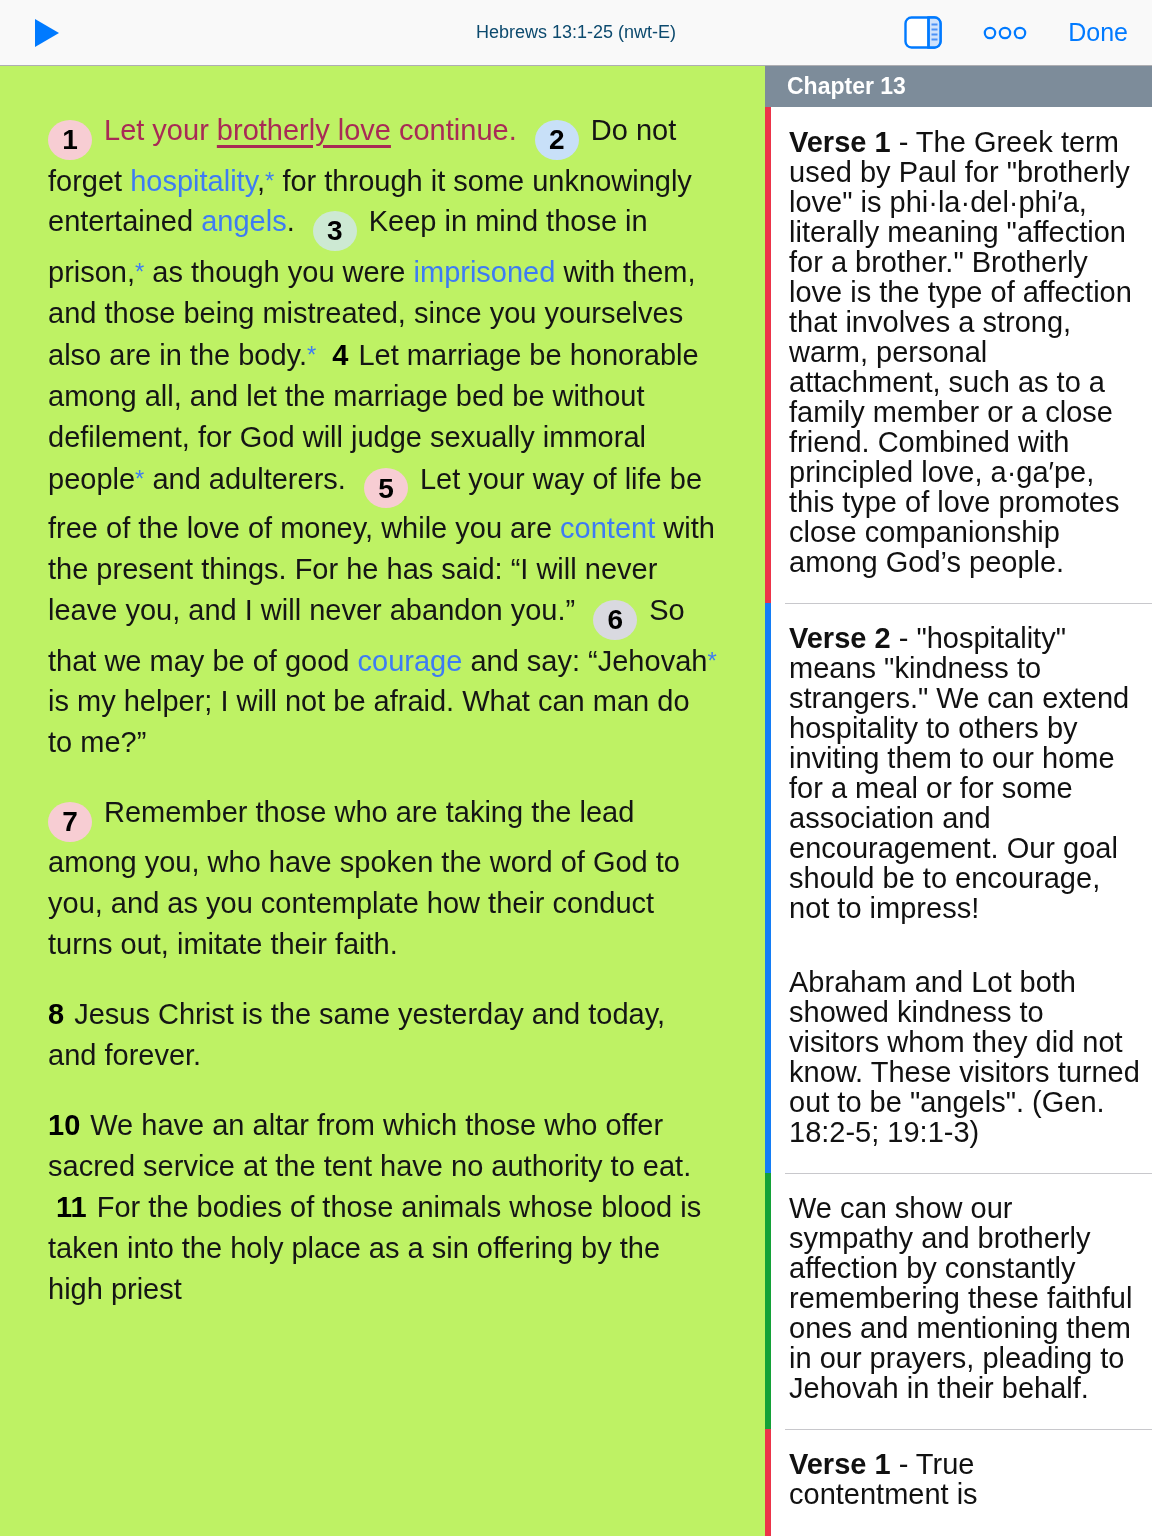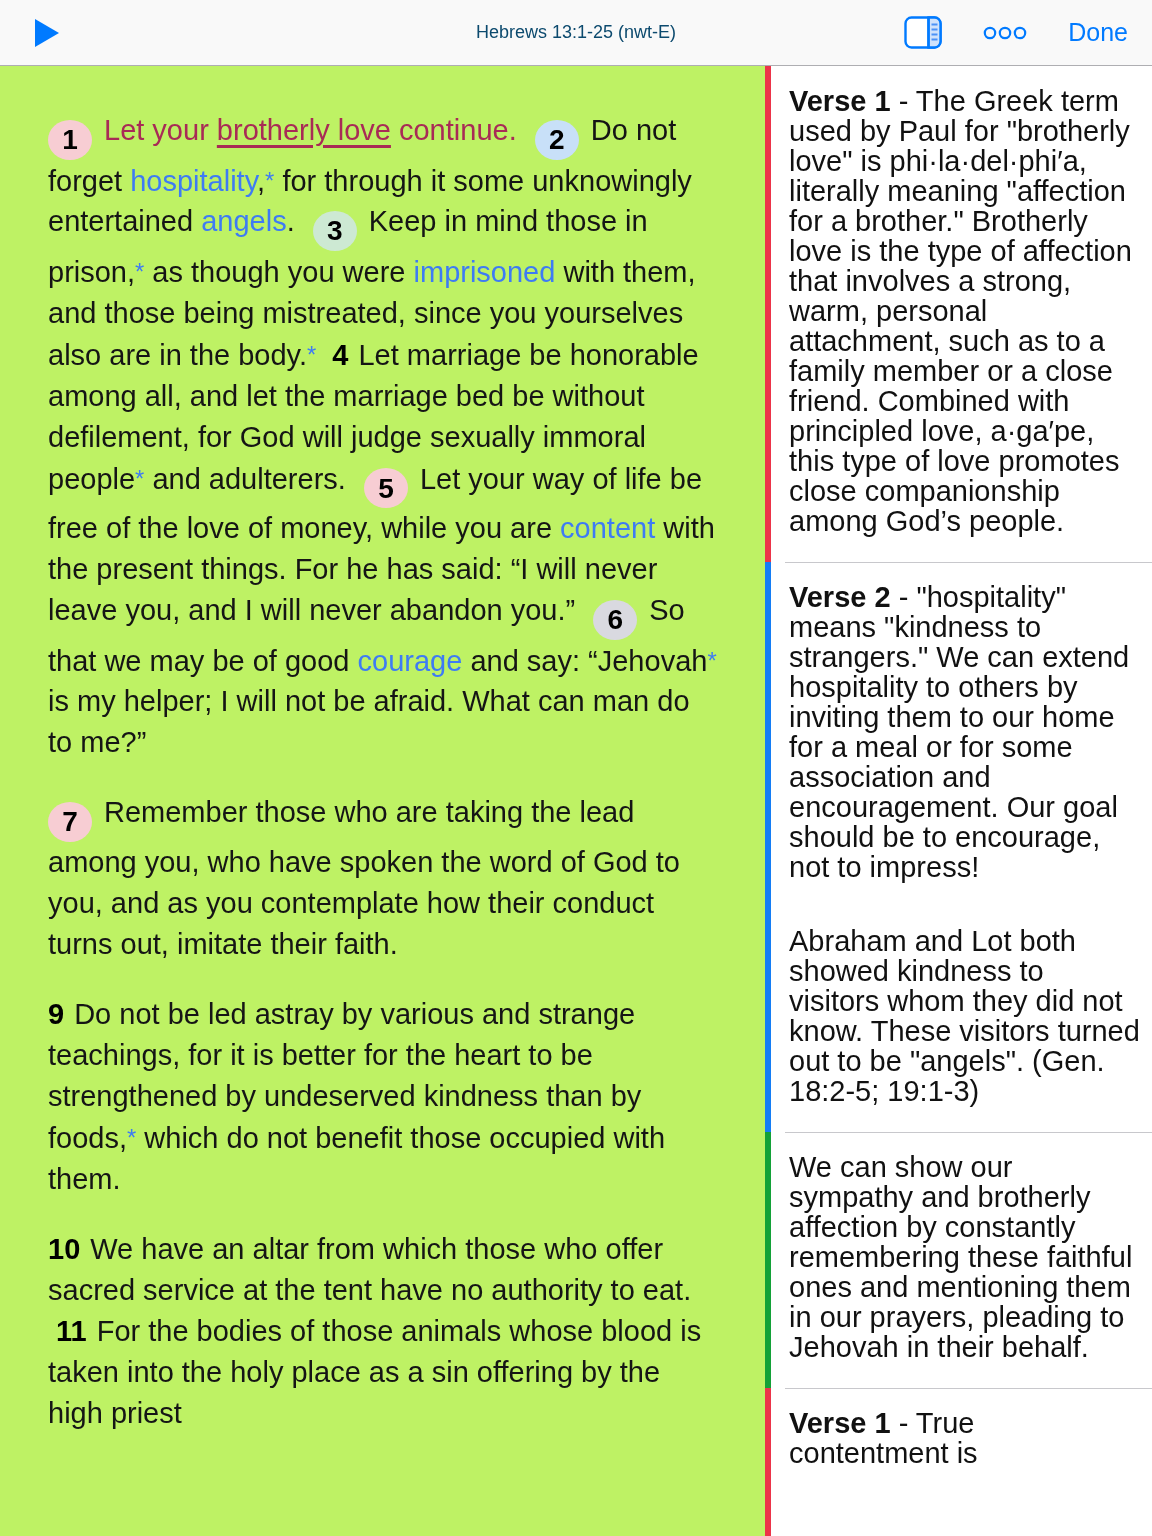--- a/index.html
+++ b/index.html
@@ -82,25 +82,26 @@
       </div>
       <div class="nav-done">Done</div>
     </div>
   </header>
 
   <div class="content">
     <main class="bible-pane">
       <div class="verses">
           <p class="bible-par"><span class="vnum circle" style="background: rgb(247, 205, 211);">1</span><span class="seg-selected" style="color: rgb(168, 43, 86);">Let your </span><span class="seg-selected-underline" style="color: rgb(168, 43, 86);">brotherly love</span><span class="seg-selected" style="color: rgb(168, 43, 86);"> continue.</span> <span class="vnum circle" style="background: rgb(200, 224, 248);">2</span><span>Do not forget </span><span class="seg-link" style="color: rgb(62, 123, 244);">hospitality</span><span>,</span><span class="seg-star" style="color: rgb(62, 123, 244);">*</span><span> for through it some unknowingly entertained </span><span class="seg-link" style="color: rgb(62, 123, 244);">angels</span><span>.</span> <span class="vnum circle" style="background: rgb(205, 233, 211);">3</span><span>Keep in mind those in prison,</span><span class="seg-star" style="color: rgb(62, 123, 244);">*</span><span> as though you were </span><span class="seg-link" style="color: rgb(62, 123, 244);">imprisoned</span><span> with them, and those being mistreated, since you yourselves also are in the body.</span><span class="seg-star" style="color: rgb(62, 123, 244);">*</span> <span class="vnum plain">4</span><span>Let marriage be honorable among all, and let the marriage bed be without defilement, for God will judge sexually immoral people</span><span class="seg-star" style="color: rgb(62, 123, 244);">*</span><span> and adulterers.</span> <span class="vnum circle" style="background: rgb(247, 205, 211);">5</span><span>Let your way of life be free of the love of money, while you are </span><span class="seg-link" style="color: rgb(62, 123, 244);">content</span><span> with the present things. For he has said: “I will never leave you, and I will never abandon you.”</span> <span class="vnum circle" style="background: rgb(217, 217, 224);">6</span><span>So that we may be of good </span><span class="seg-link" style="color: rgb(62, 123, 244);">courage</span><span> and say: “Jehovah</span><span class="seg-star" style="color: rgb(62, 123, 244);">*</span><span> is my helper; I will not be afraid. What can man do to me?”</span> </p>
           <p class="bible-par"><span class="vnum circle" style="background: rgb(247, 205, 211);">7</span><span>Remember those who are taking the lead among you, who have spoken the word of God to you, and as you contemplate how their conduct turns out, imitate their faith.</span> </p>
-          <p class="bible-par"><span class="vnum plain">9</span><span>Do not be led astray by various and strange teachings, for it is better for the heart to be strengthened by undeserved kindness than by foods,</span><span class="seg-star" style="color: rgb(62, 123, 244);">*</span><span> which do not benefit those occupied with them.</span> </p>
+          <p class="bible-par"><span class="vnum plain">8</span><span>Jesus Christ is the same yesterday and today, and forever.</span> </p>
           <p class="bible-par"><span class="vnum plain">10</span><span>We have an altar from which those who offer sacred service at the tent have no authority to eat.</span> <span class="vnum plain">11</span><span>For the bodies of those animals whose blood is taken into the holy place as a sin offering by the high priest</span> </p>
         </div>
     </main>
     <aside class="notes-pane">
+      <div class="notes-header" style="background: rgb(125, 140, 154);">Chapter 13</div>
       <div class="notes">
           <div class="note" style="border-left: 6px solid rgb(236, 52, 73);">
             <p><b>Verse 1</b> - The Greek term used by Paul for "brotherly love" is phi·la·del·phi′a, literally meaning "affection for a brother." Brotherly love is the type of affection that involves a strong, warm, personal attachment, such as to a family member or a close friend. Combined with principled love, a·ga′pe, this type of love promotes close companionship among God’s people.</p>
           </div>
           <div class="note has-divider" style="border-left: 6px solid rgb(20, 125, 245);">
             <p><b>Verse 2</b> - "hospitality" means "kindness to strangers." We can extend hospitality to others by inviting them to our home for a meal or for some association and encouragement. Our goal should be to encourage, not to impress!</p>
             <p>Abraham and Lot both showed kindness to visitors whom they did not know. These visitors turned out to be "angels". (Gen. 18:2-5; 19:1-3)</p>
           </div>
           <div class="note has-divider" style="border-left: 6px solid rgb(19, 161, 55);">
             <p>We can show our sympathy and brotherly affection by constantly remembering these faithful ones and mentioning them in our prayers, pleading to Jehovah in their behalf.</p>

